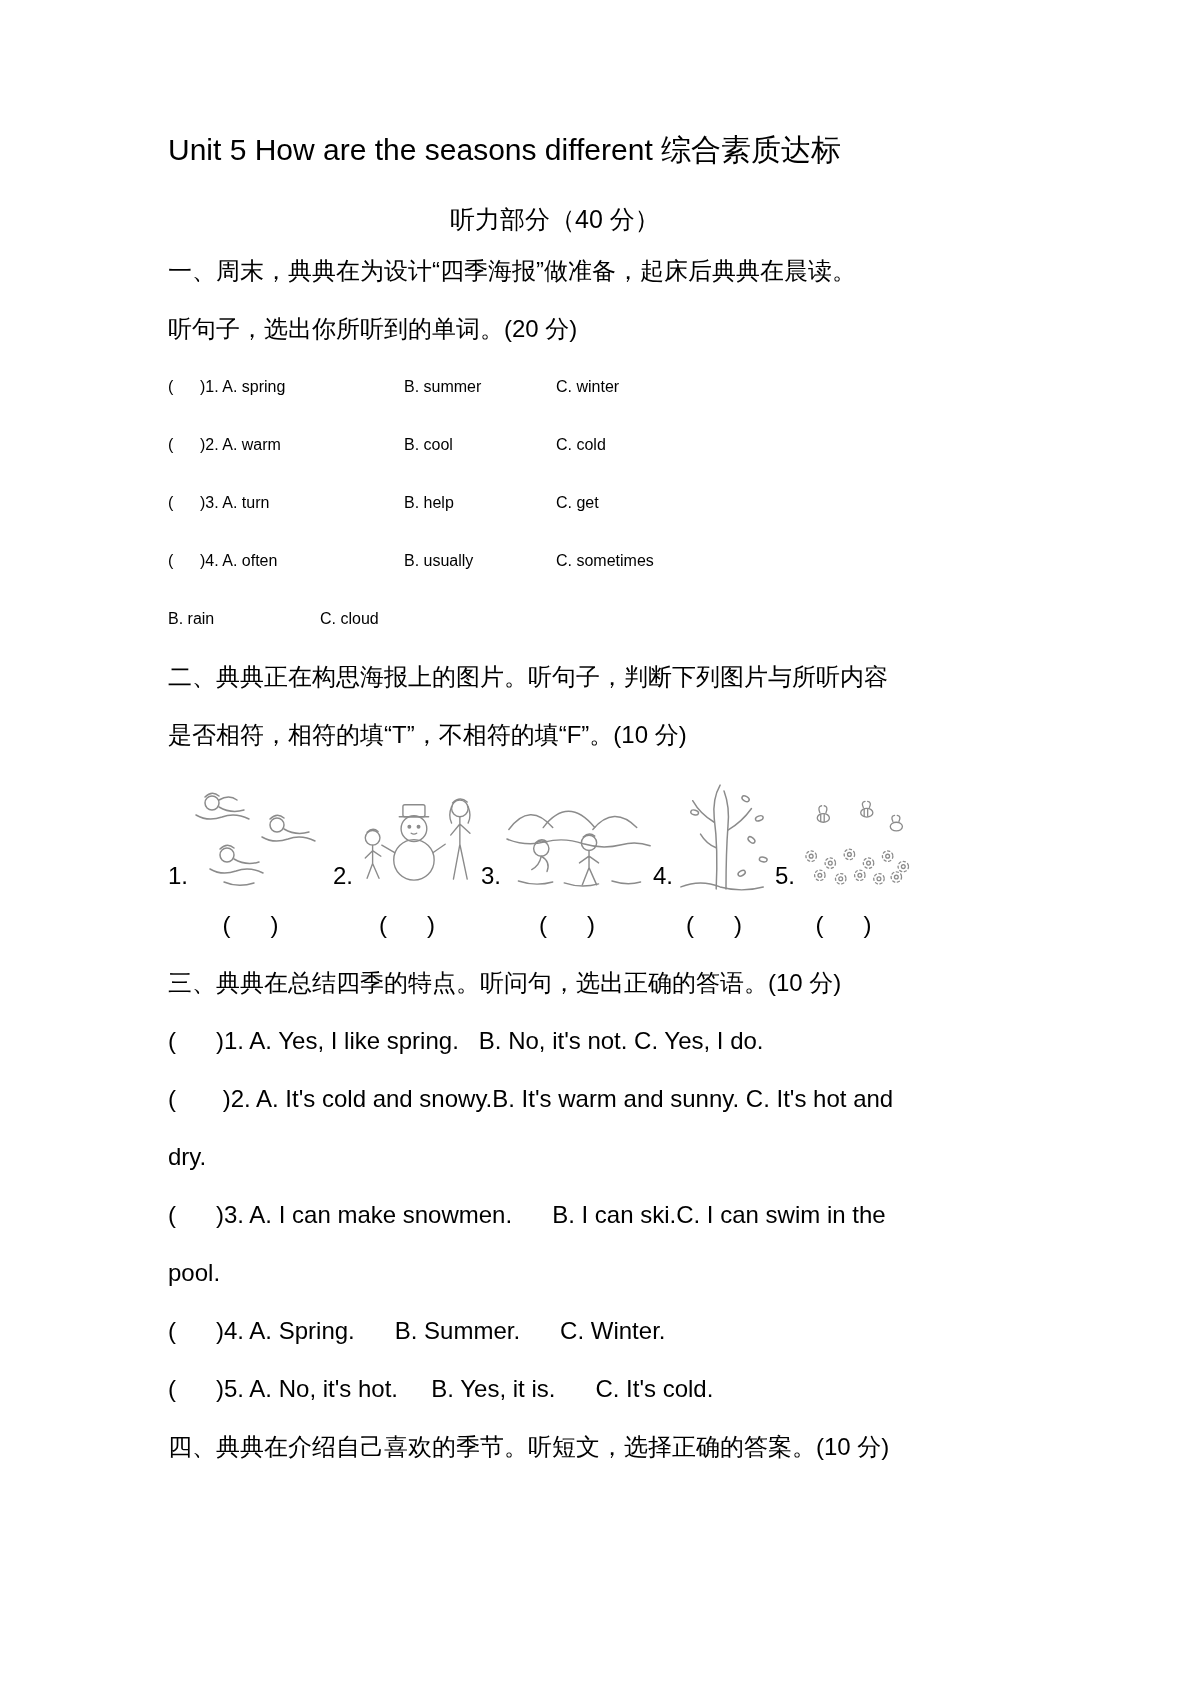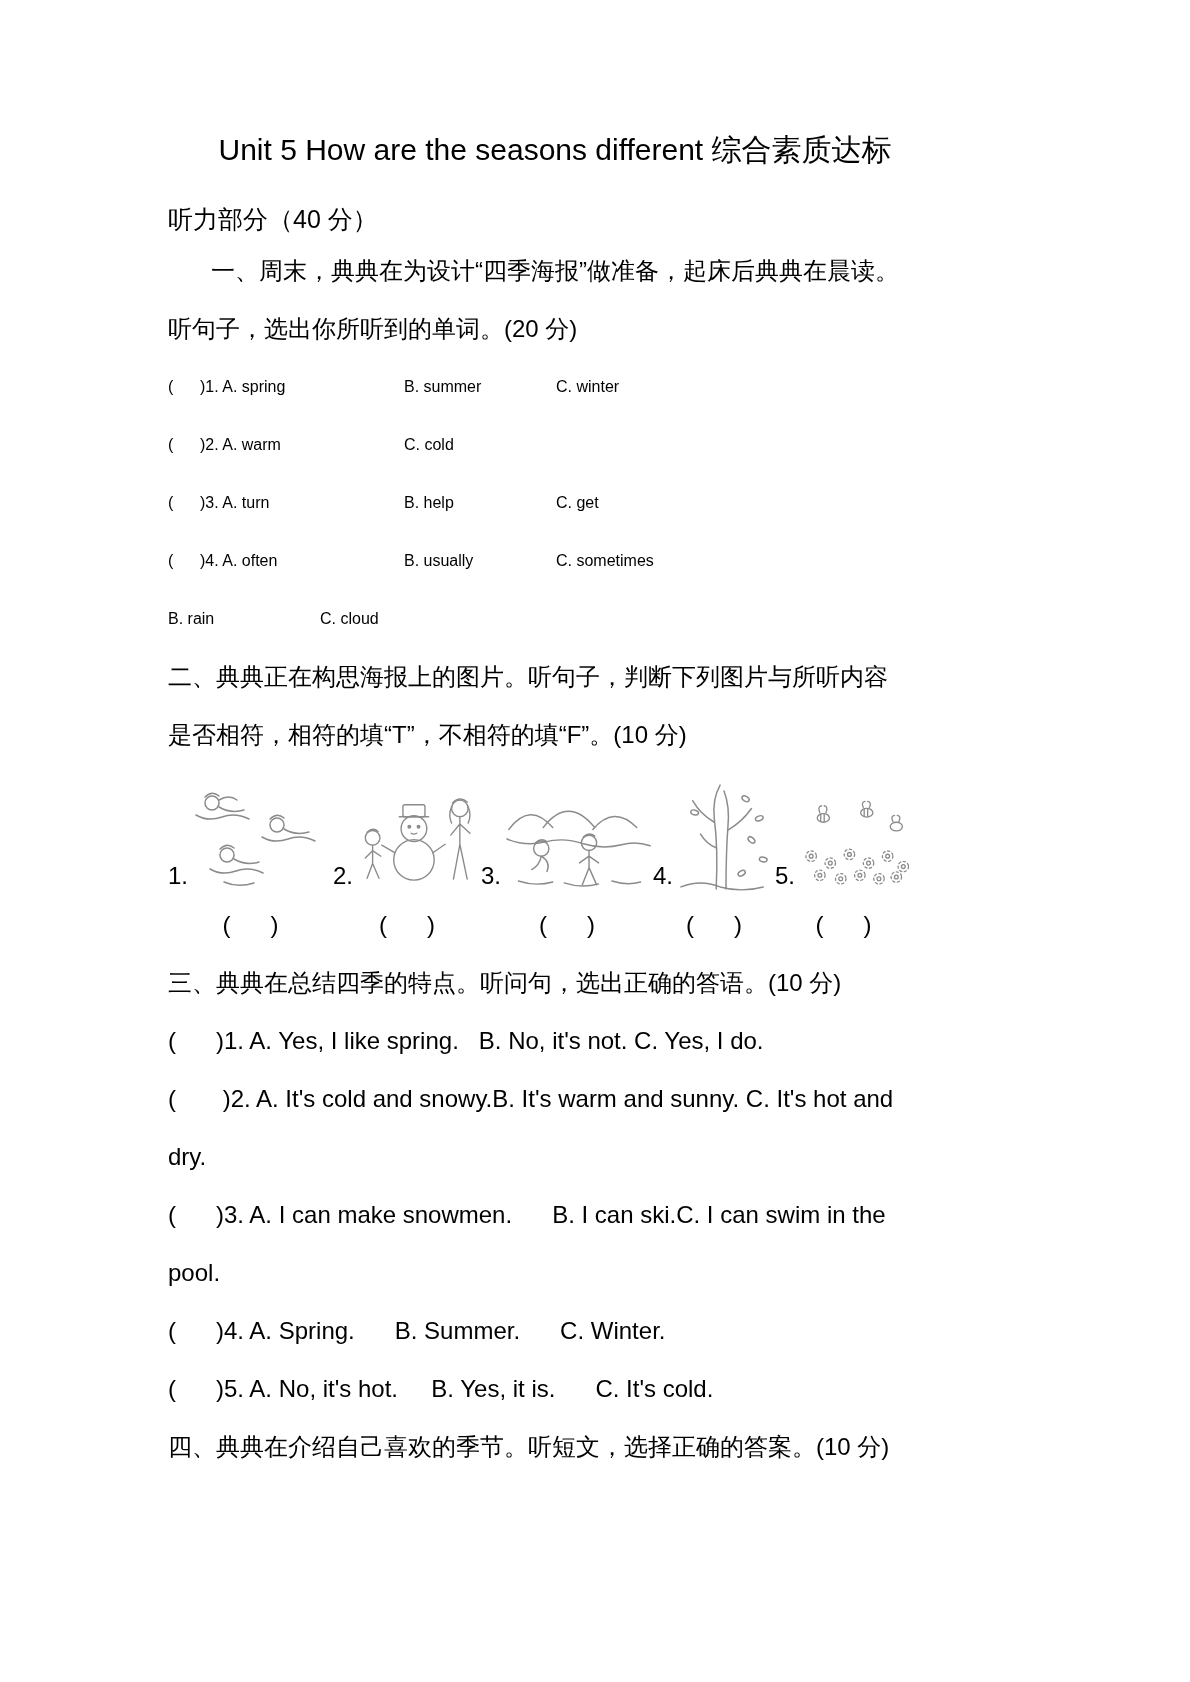--- a/index.html
+++ b/index.html
@@ -8,38 +8,37 @@
     min-height: 1682px;
     background: #ffffff;
     color: #000000;
     font-family: "Liberation Sans", "DejaVu Sans", sans-serif;
   }
   .page { padding: 130px 248px 60px 168px; }
 
   .title {
     font-size: 30px;
     font-weight: 400;
-    text-align: center;
     margin: 0;
     white-space: nowrap;
   }
   .subtitle {
     font-size: 25px;
     font-weight: 400;
-    text-align: left;
+    text-align: center;
     margin: 32px 0 0 0;
   }
 
   .line {
     font-size: 24px;
     line-height: 58px;
     margin: 0;
     white-space: pre-wrap;
   }
-  .sec-gap { margin-top: 6px; text-align: center; }
+  .sec-gap { margin-top: 6px; }
 
   .opt-row {
     display: flex;
     font-size: 16px;
     line-height: 58px;
   }
   .opt-head { width: 236px; white-space: pre; }
   .opt-b    { width: 152px; white-space: pre; }
   .opt-c    { white-space: pre; }
 
@@ -82,20 +81,21 @@
     <p class="line sec-gap">一、周末，典典在为设计“四季海报”做准备，起床后典典在晨读。</p>
     <p class="line">听句子，选出你所听到的单词。(20 分)</p>
 
     <div class="opt-row">
       <span class="opt-head">(      )1. A. spring</span>
       <span class="opt-b">B. summer</span>
       <span class="opt-c">C. winter</span>
     </div>
     <div class="opt-row">
       <span class="opt-head">(      )2. A. warm</span>
+      <span class="opt-b">B. cool</span>
       <span class="opt-c">C. cold</span>
     </div>
     <div class="opt-row">
       <span class="opt-head">(      )3. A. turn</span>
       <span class="opt-b">B. help</span>
       <span class="opt-c">C. get</span>
     </div>
     <div class="opt-row">
       <span class="opt-head">(      )4. A. often</span>
       <span class="opt-b">B. usually</span>

